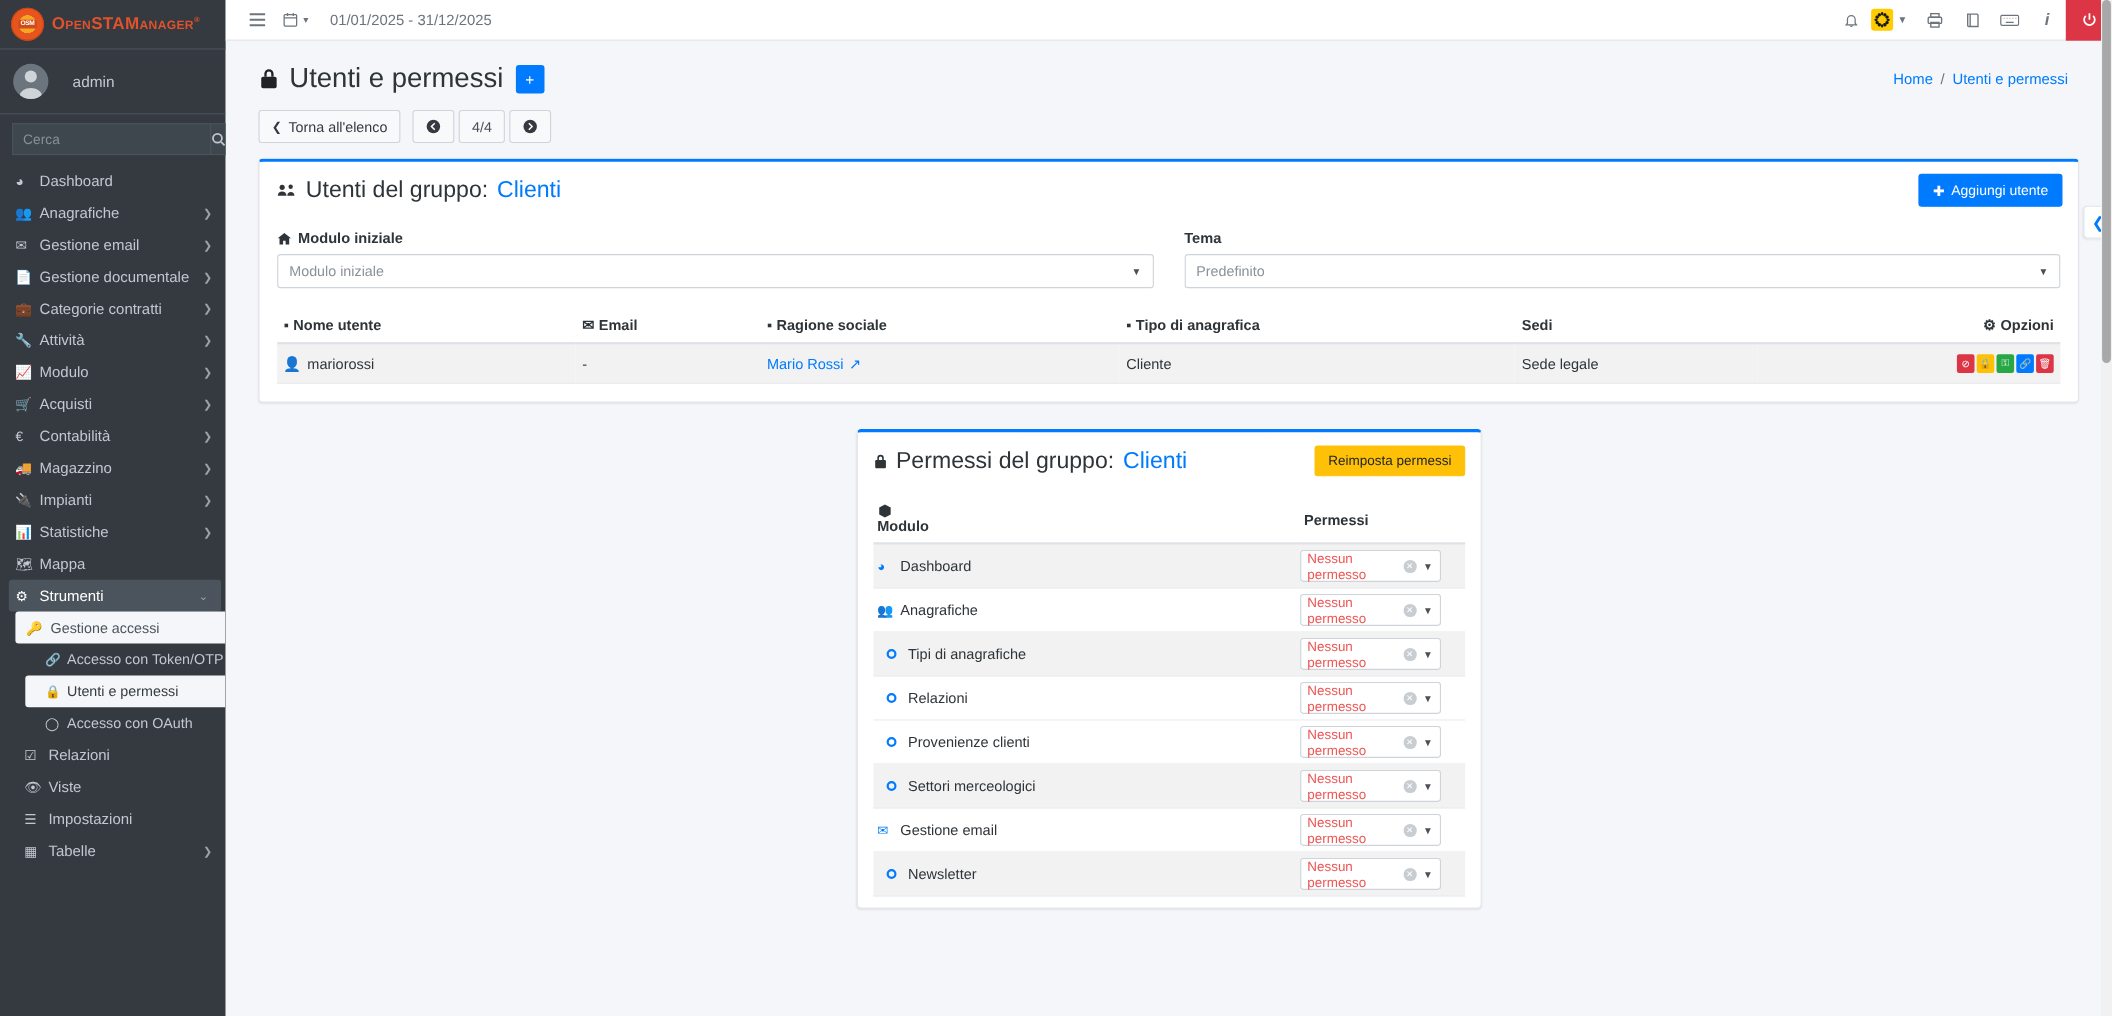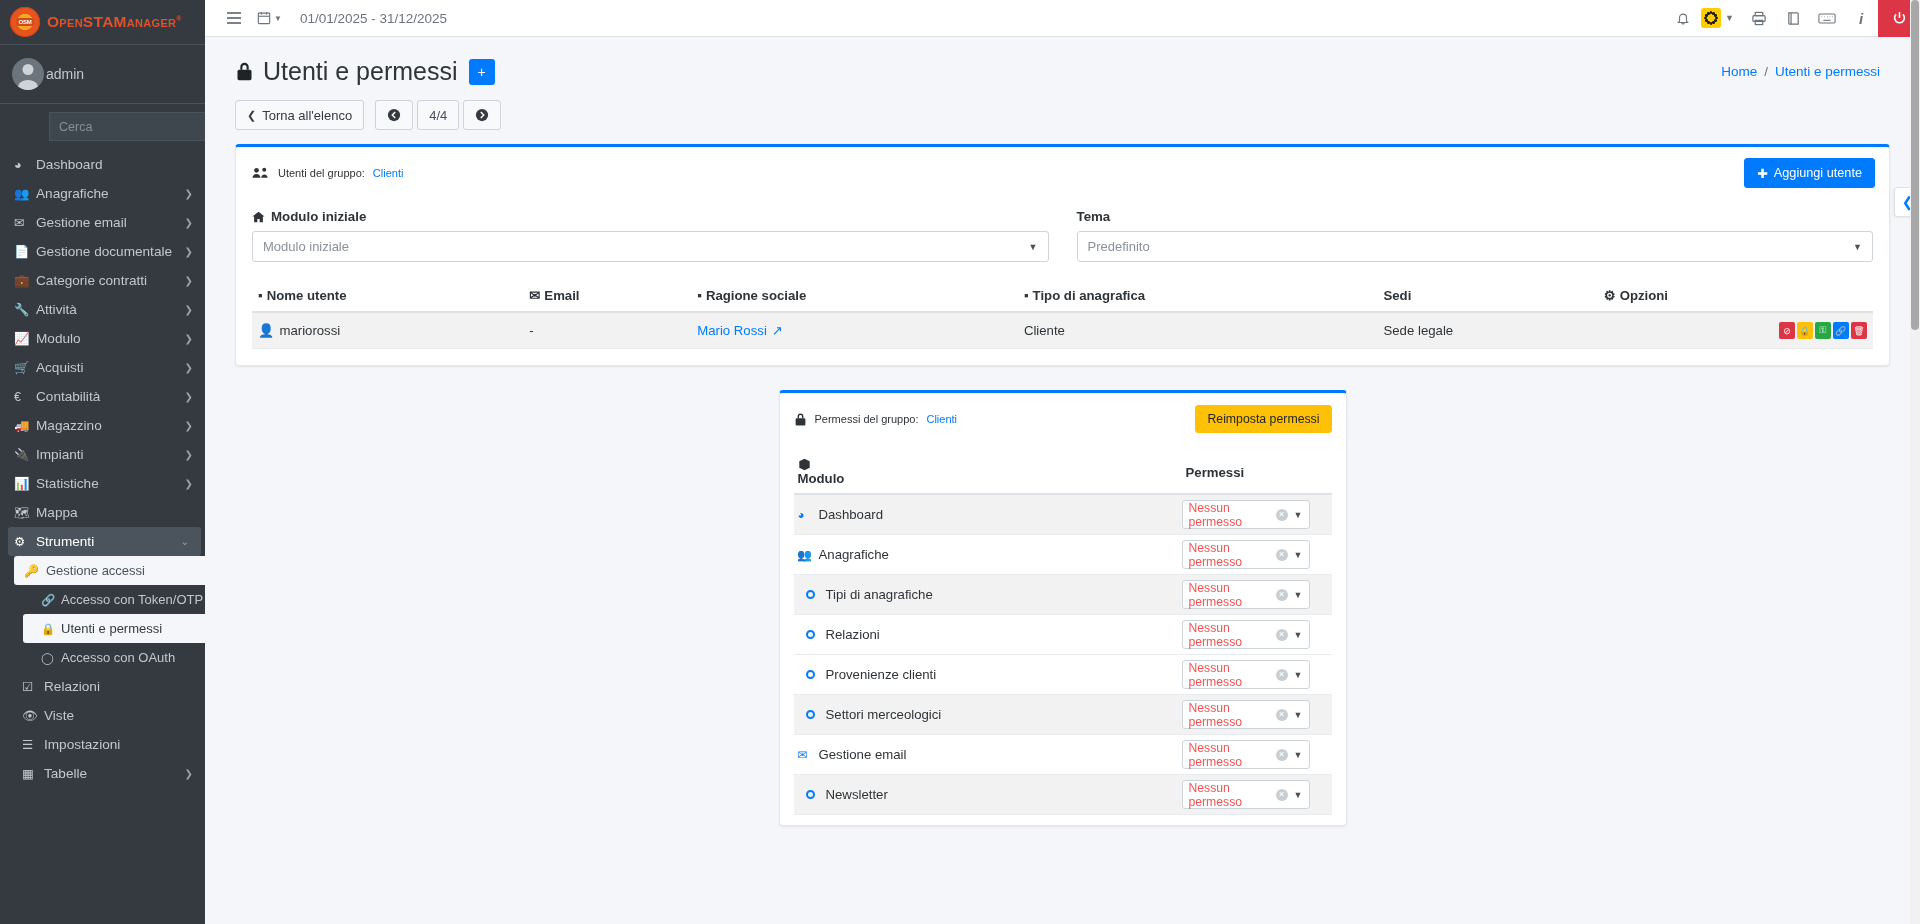--- a/index.html
+++ b/index.html
@@ -60,23 +60,23 @@
   .avatar::before {
     content: ""; position: absolute; left: 50%; top: 6px;
     transform: translateX(-50%);
     width: 11px; height: 11px; border-radius: 50%; background: #cfd4d8;
   }
   .avatar::after {
     content: ""; position: absolute; left: 50%; bottom: -4px;
     transform: translateX(-50%);
     width: 20px; height: 14px; border-radius: 50% 50% 0 0; background: #cfd4d8;
   }
-  .user-name { margin-left: 2px; color: #c2c7d0; font-size: 14px; }
-
-  .search-wrap { padding: 8px 11px 6px 11px; display: flex; margin-left: 38px; }
+  .user-name { margin-left: 22px; color: #c2c7d0; font-size: 14px; }
+
+  .search-wrap { padding: 8px 11px 6px 11px; display: flex; }
   .search-box {
     flex: 1; height: 29px; background: #3f474e;
     border: 1px solid #4b545c; border-right: none;
     color: #fff; padding: 0 9px; font-size: 12.5px;
     font-family: "Liberation Sans", sans-serif; outline: none;
   }
   .search-box::placeholder { color: #869099; }
   .search-btn {
     width: 32px; height: 29px; background: #3f474e;
     border: 1px solid #4b545c; color: #c2c7d0; cursor: pointer;
@@ -179,21 +179,21 @@
 
   
   .card {
     background: #fff; border: 1px solid #e3e6ea; border-top: 3px solid #007bff;
     border-radius: 4px; box-shadow: 0 1px 2px rgba(0,0,0,.08);
   }
   .card-head {
     display: flex; align-items: center; padding: 11px 14px 11px 16px;
     min-height: 48px;
   }
-  .card-title { font-size: 11px; color: #2f3438; display: flex; align-items: center; gap: 8px; text-align: center; }
+  .card-title { font-size: 21px; color: #2f3438; display: flex; align-items: center; gap: 8px; text-align: center; }
   .card-title .lnk { color: #007bff; cursor: pointer; }
   .btn-primary {
     background: #007bff; border: 1px solid #007bff; color: #fff;
     border-radius: 3px; padding: 0 12px; height: 30px; font-size: 12.7px;
     cursor: pointer; display: flex; align-items: center; gap: 6px;
     font-family: "Liberation Sans", sans-serif;
   }
   .btn-warning {
     background: #ffc107; border: 1px solid #ffc107; color: #1f2326;
     border-radius: 3px; padding: 0 11px; height: 28px; font-size: 12.3px;
@@ -587,21 +587,21 @@
           </div>
 
           <table class="tbl">
             <thead>
               <tr id="usersHeadRow">
                   <th><span class="ico">▪</span><span>Nome utente</span></th>
                   <th><span class="ico">✉</span><span>Email</span></th>
                   <th><span class="ico">▪</span><span>Ragione sociale</span></th>
                   <th><span class="ico">▪</span><span>Tipo di anagrafica</span></th>
                   <th><span>Sedi</span></th>
-                  <th style="text-align: left;"><span class="ico">⚙</span><span>Opzioni</span></th>
+                  <th style="text-align: right;"><span class="ico">⚙</span><span>Opzioni</span></th>
                 </tr>
             </thead>
             <tbody id="usersBody">
                 <tr>
                   <td class="c-user"><span class="ico">👤</span><span>mariorossi</span></td>
                   <td>-</td>
                   <td><span class="lnk-ext">
                       <span>Mario Rossi</span>
                       <span>↗</span>
                     </span></td>

